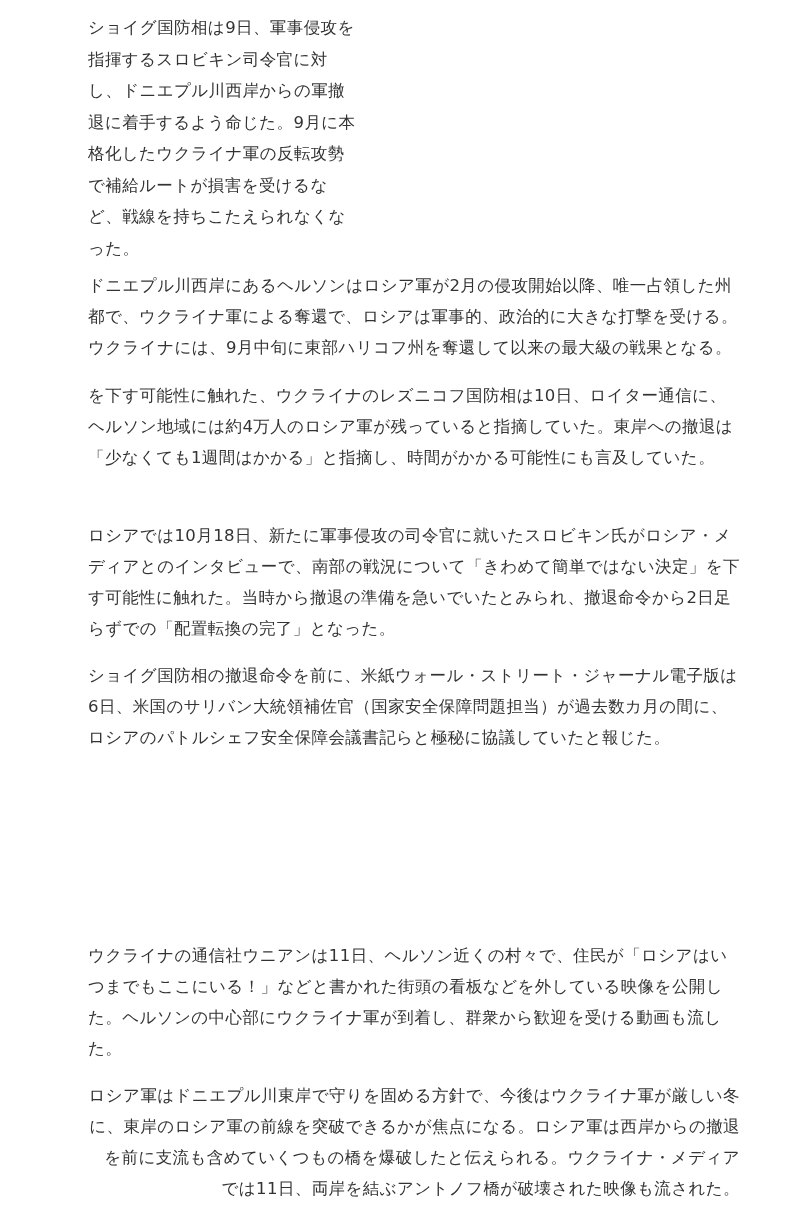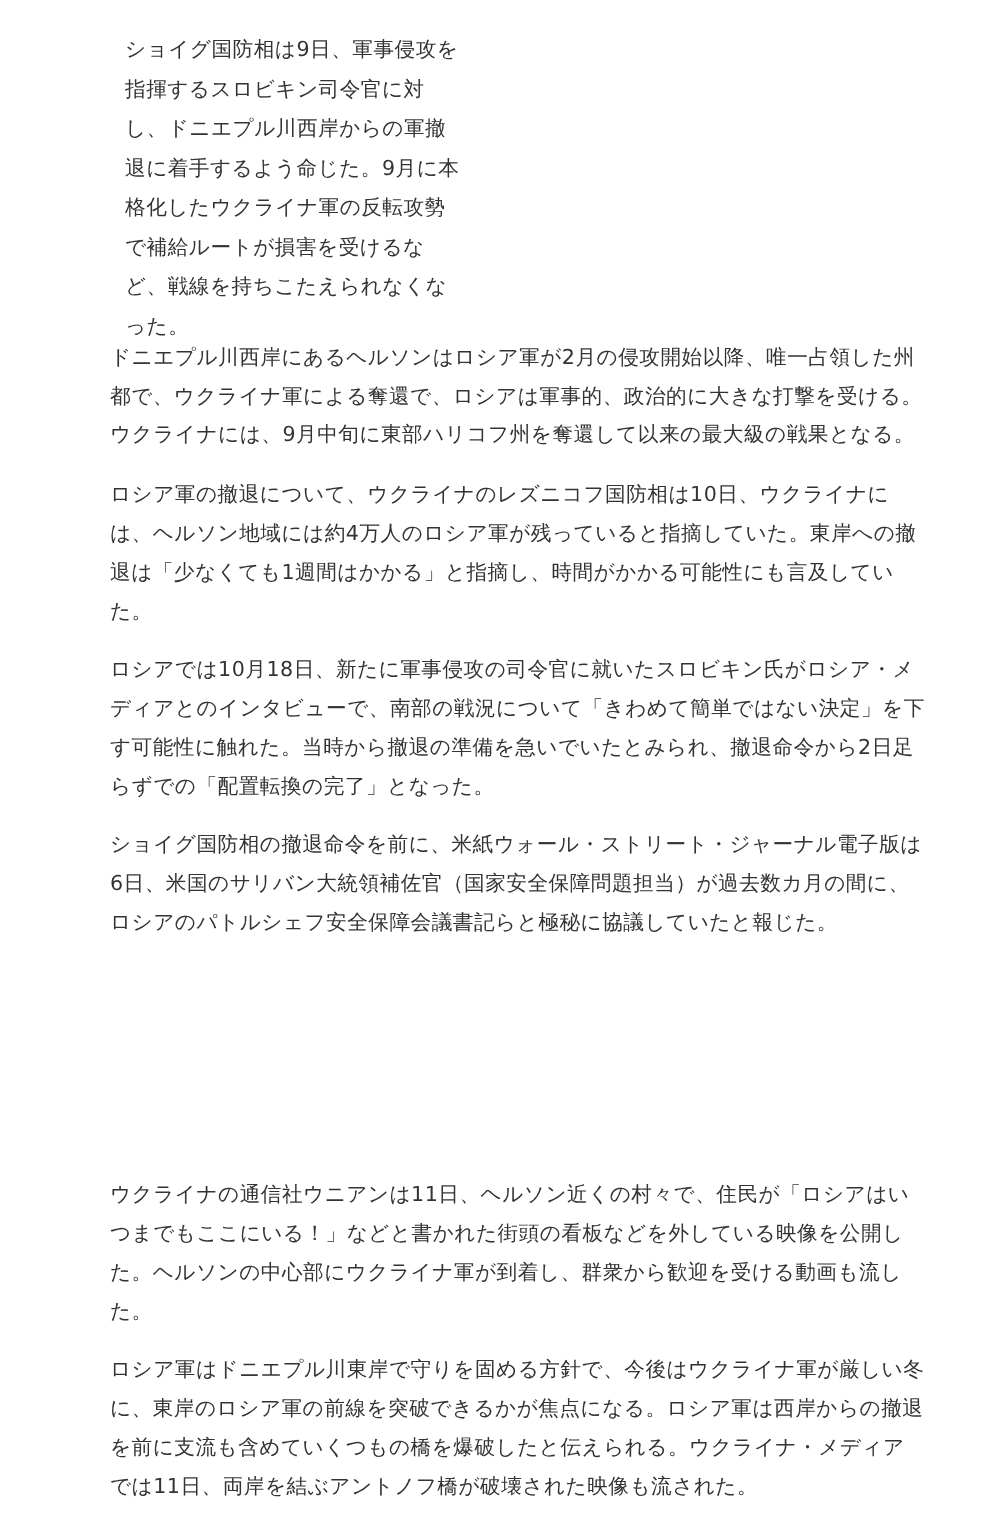--- a/index.html
+++ b/index.html
@@ -26,21 +26,21 @@
     height: 252px;
   }
   .lead-text {
     position: absolute;
     left: 0;
     top: 8px;
     width: 270px;
     font-size: 16.5px;
     line-height: 31.5px;
     letter-spacing: 0.4px;
-    margin: 16px;
+    margin: 4px;
   }
   .figure {
     position: absolute;
     left: 299px;
     top: 0;
     width: 349px;
     margin: 0;
   }
   .photo {
     width: 349px;
@@ -105,19 +105,19 @@
 <body>
 
 <div class="article">
 
   <div class="lead">
     <p class="lead-text">ショイグ国防相は9日、軍事侵攻を指揮するスロビキン司令官に対し、ドニエプル川西岸からの軍撤退に着手するよう命じた。9月に本格化したウクライナ軍の反転攻勢で補給ルートが損害を受けるなど、戦線を持ちこたえられなくなった。</p>
 
   </div>
 
   <p class="para" style="top:266px;">ドニエプル川西岸にあるヘルソンはロシア軍が2月の侵攻開始以降、唯一占領した州都で、ウクライナ軍による奪還で、ロシアは軍事的、政治的に大きな打撃を受ける。ウクライナには、9月中旬に東部ハリコフ州を奪還して以来の最大級の戦果となる。</p>
-  <p class="para" style="top:376px;">ロシア軍の撤退について、ウクライナのレズニコフ国防相は10日、ウクライナには、ヘルソン地域には約4万人のロシア軍が残っていると指摘していた。東岸への撤退は「少なくても1週間はかかる」と指摘し、時間がかかる可能性にも言及していた。</p>
+  <p class="para" style="top:376px;">を下す可能性に触れた、ウクライナのレズニコフ国防相は10日、ロイター通信に、ヘルソン地域には約4万人のロシア軍が残っていると指摘していた。東岸への撤退は「少なくても1週間はかかる」と指摘し、時間がかかる可能性にも言及していた。</p>
   <p class="para" style="top:516px;">ロシアでは10月18日、新たに軍事侵攻の司令官に就いたスロビキン氏がロシア・メディアとのインタビューで、南部の戦況について「きわめて簡単ではない決定」を下す可能性に触れた。当時から撤退の準備を急いでいたとみられ、撤退命令から2日足らずでの「配置転換の完了」となった。</p>
   <p class="para" style="top:656px;">ショイグ国防相の撤退命令を前に、米紙ウォール・ストリート・ジャーナル電子版は6日、米国のサリバン大統領補佐官（国家安全保障問題担当）が過去数カ月の間に、ロシアのパトルシェフ安全保障会議書記らと極秘に協議していたと報じた。</p>
   <p class="para" style="top:936px;">ウクライナの通信社ウニアンは11日、ヘルソン近くの村々で、住民が「ロシアはいつまでもここにいる！」などと書かれた街頭の看板などを外している映像を公開した。ヘルソンの中心部にウクライナ軍が到着し、群衆から歓迎を受ける動画も流した。</p>
-  <p class="para" style="top:1076px;">ロシア軍はドニエプル川東岸で守りを固める方針で、今後はウクライナ軍が厳しい冬に、東岸のロシア軍の前線を突破できるかが焦点になる。ロシア軍は西岸からの撤退を前に支流も含めていくつもの橋を爆破したと伝えられる。ウクライナ・メディアでは11日、両岸を結ぶアントノフ橋が破壊された映像も流された。</p>
+  <p class="para" style="top:1076px;text-align:right;">ロシア軍はドニエプル川東岸で守りを固める方針で、今後はウクライナ軍が厳しい冬に、東岸のロシア軍の前線を突破できるかが焦点になる。ロシア軍は西岸からの撤退を前に支流も含めていくつもの橋を爆破したと伝えられる。ウクライナ・メディアでは11日、両岸を結ぶアントノフ橋が破壊された映像も流された。</p>
 
 </div>
 
 </body></html>

